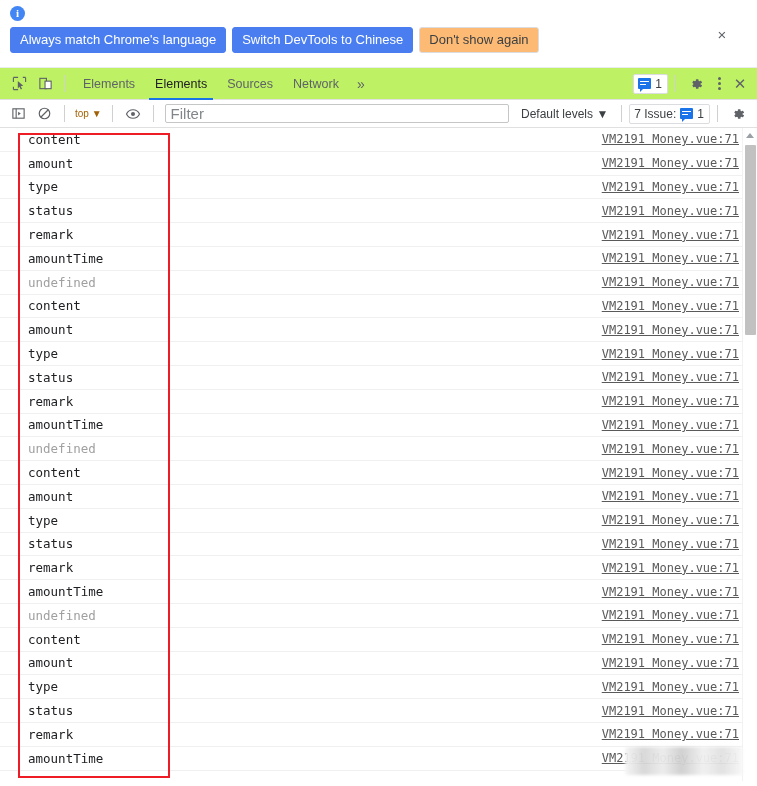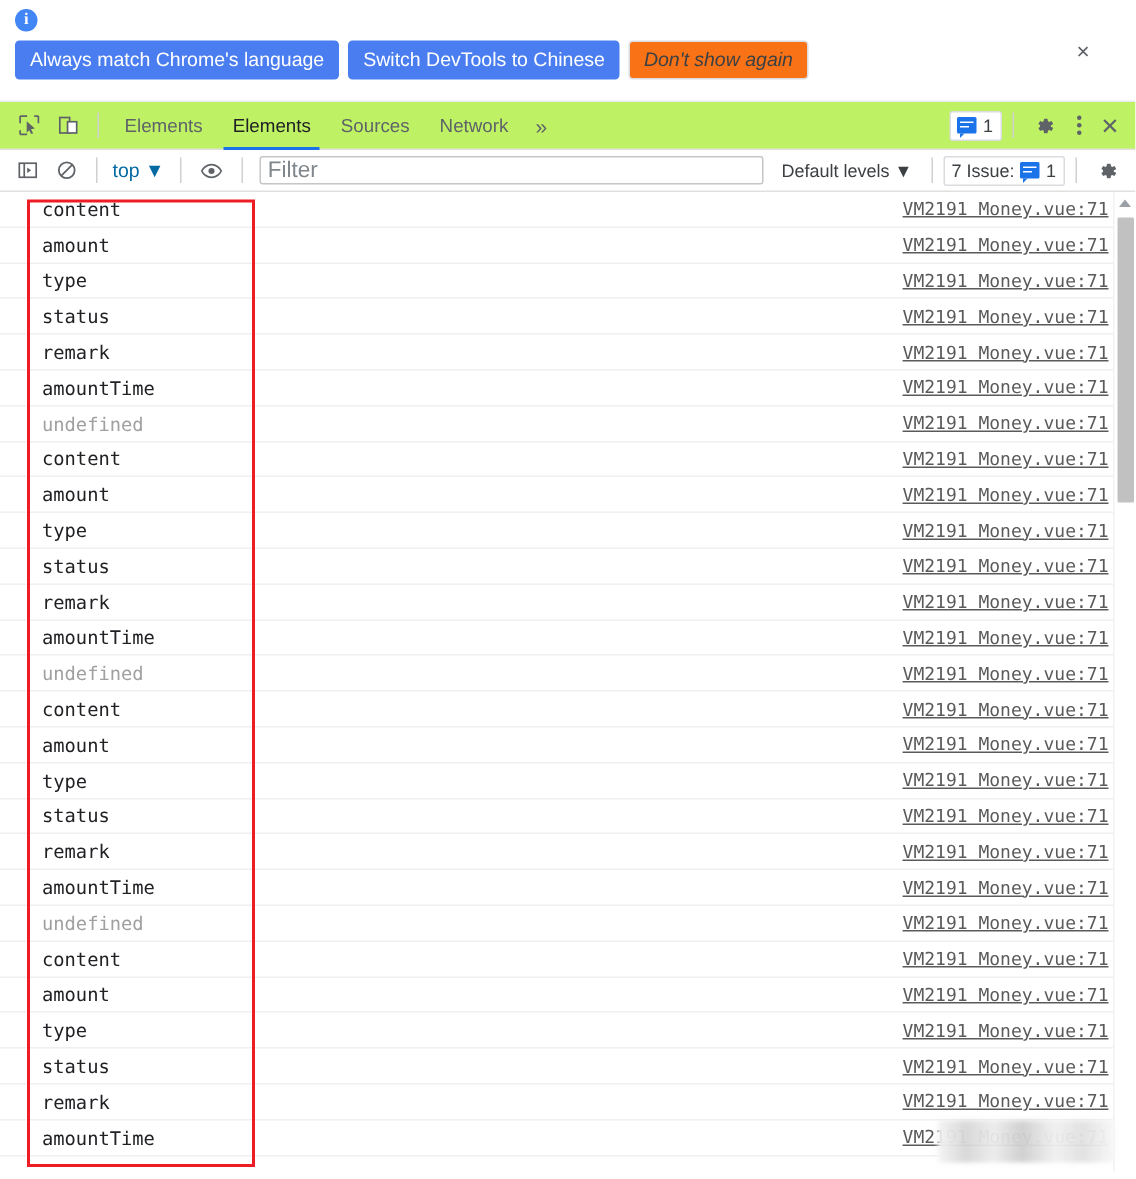--- a/index.html
+++ b/index.html
@@ -62,24 +62,23 @@
     box-sizing: border-box;
     cursor: pointer;
     font-family: "Liberation Sans", sans-serif;
   }
   .btn-primary {
     background: #4a7ef0;
     color: #ffffff;
     border: 1px solid #4a7ef0;
   }
   .btn-secondary {
-    background: #f97316;
+    background: #fdba74;
     color: #3c4043;
     border: 1px solid #dadce0;
-    font-style: italic;
   }
   .banner-close {
     position: absolute;
     right: 27px;
     top: 27px;
     width: 16px;
     height: 16px;
     font-size: 15px;
     line-height: 16px;
     text-align: center;
@@ -225,22 +224,22 @@
   .filterbar {
     height: 28px;
     display: flex;
     align-items: center;
     border-bottom: 1px solid #e0e0e0;
     background: #ffffff;
     box-sizing: border-box;
     padding: 0 6px 0 5px;
   }
   .ctx-select {
-    font-size: 13px;
-    color: #0369a1;
+    font-size: 10px;
+    color: #a16207;
     cursor: pointer;
     white-space: nowrap;
     padding: 0 3px;
     line-height: 16px;
   }
   .filter-input {
     flex: 1;
     height: 19px;
     border: 1px solid #c4c7c5;
     border-radius: 2px;

